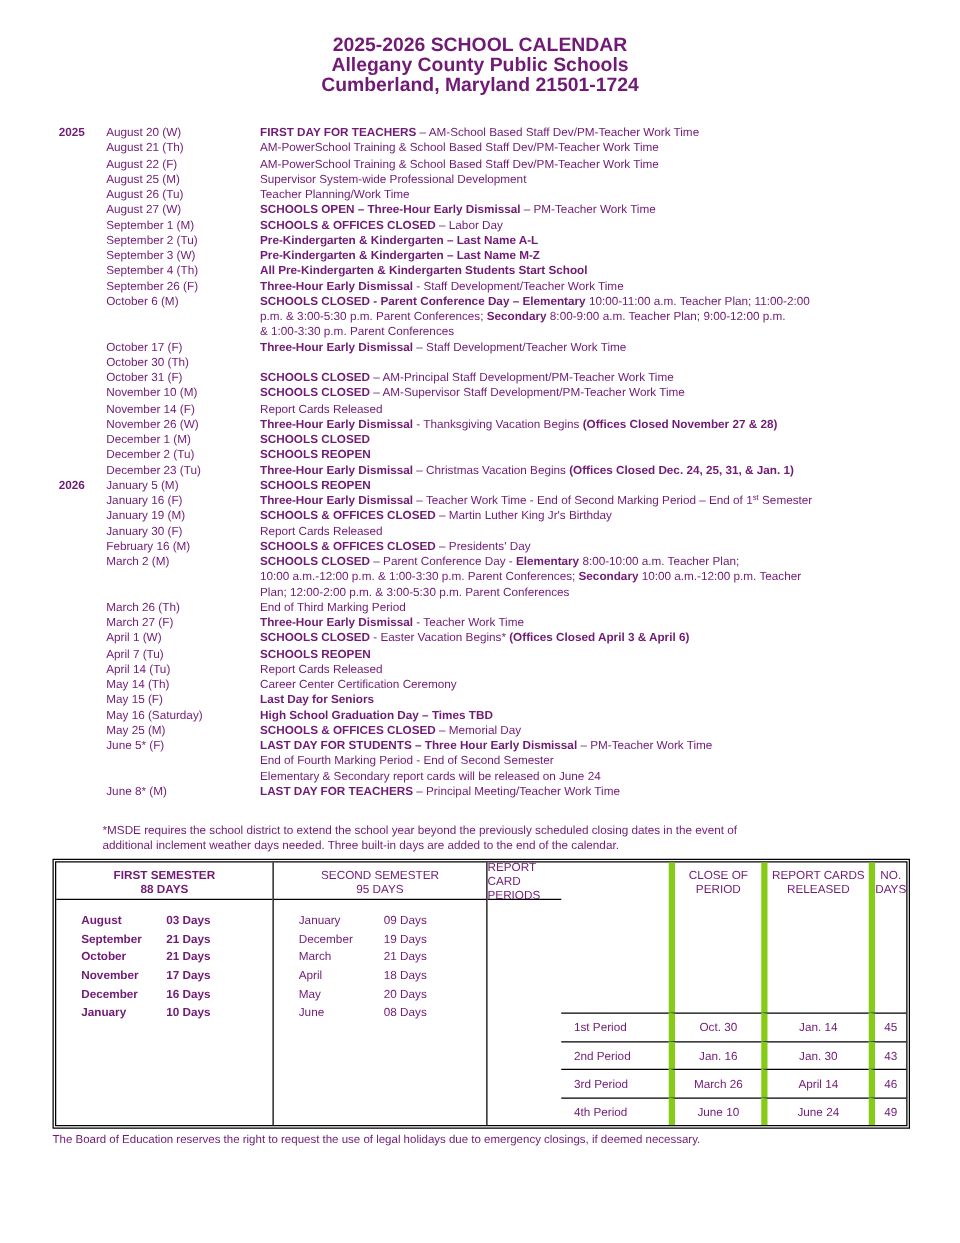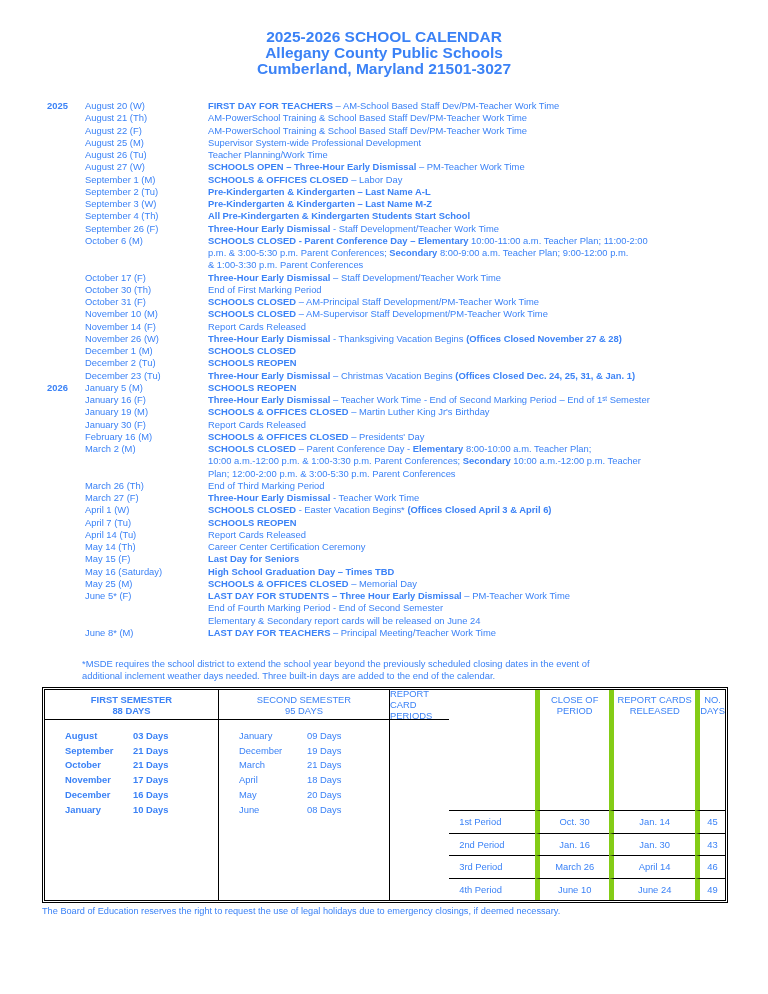--- a/index.html
+++ b/index.html
@@ -1,18 +1,18 @@
 <!DOCTYPE html>
 <html><head>
 <meta charset="utf-8">
 <style>
   html,body{margin:0;padding:0;background:#fff;}
   .page{
     width:768px;height:994px;position:relative;background:#fff;
-    font-family:"Liberation Sans","DejaVu Sans",sans-serif;color:#3b82f6;
+    font-family:"Liberation Sans","DejaVu Sans",sans-serif;color:#701a75;
     overflow:hidden;
   }
   .title-block{padding-top:29px;text-align:center;font-weight:bold;font-size:15.5px;line-height:16px;}
   .schedule{margin:23px 26px 0 47px;font-size:9.4px;line-height:12.25px;}
   .entry{display:flex;align-items:flex-start;}
   .col-year{width:38px;flex:none;font-weight:bold;}
   .col-date{width:111px;flex:none;}
   .col-desc{flex:1;min-width:0;padding-left:12px;}
   .b{font-weight:bold;}
   .sup{font-size:6.3px;vertical-align:top;position:relative;top:-1px;}
@@ -39,21 +39,21 @@
   .board-note{margin:3px 0 0 42px;font-size:9.2px;}
 </style>
 </head>
 <body>
 
 <div class="page">
 
   <div class="title-block">
     <div>2025-2026 SCHOOL CALENDAR</div>
     <div>Allegany County Public Schools</div>
-    <div>Cumberland, Maryland 21501-3027</div>
+    <div>Cumberland, Maryland 21501-1724</div>
   </div>
 
   <div class="schedule">
       <div class="entry">
         <div class="col-year">2025</div>
         <div class="col-date">August 20 (W)</div>
         <div class="col-desc"><span class="b">FIRST DAY FOR TEACHERS</span><span> – AM-School Based Staff Dev/PM-Teacher Work Time</span></div>
       </div>
       <div class="entry">
         <div class="col-year"></div>
@@ -111,21 +111,20 @@
         <div class="col-desc"><span class="b">SCHOOLS CLOSED - Parent Conference Day – Elementary</span><span> 10:00-11:00 a.m. Teacher Plan; 11:00-2:00</span><br><span>p.m. &amp; 3:00-5:30 p.m. Parent Conferences; </span><span class="b">Secondary</span><span> 8:00-9:00 a.m. Teacher Plan; 9:00-12:00 p.m.</span><br><span>&amp; 1:00-3:30 p.m. Parent Conferences</span></div>
       </div>
       <div class="entry">
         <div class="col-year"></div>
         <div class="col-date">October 17 (F)</div>
         <div class="col-desc"><span class="b">Three-Hour Early Dismissal</span><span> – Staff Development/Teacher Work Time</span></div>
       </div>
       <div class="entry">
         <div class="col-year"></div>
         <div class="col-date">October 30 (Th)</div>
-        <div class="col-desc"><span>End of First Marking Period</span></div>
       </div>
       <div class="entry">
         <div class="col-year"></div>
         <div class="col-date">October 31 (F)</div>
         <div class="col-desc"><span class="b">SCHOOLS CLOSED</span><span> – AM-Principal Staff Development/PM-Teacher Work Time</span></div>
       </div>
       <div class="entry">
         <div class="col-year"></div>
         <div class="col-date">November 10 (M)</div>
         <div class="col-desc"><span class="b">SCHOOLS CLOSED</span><span> – AM-Supervisor Staff Development/PM-Teacher Work Time</span></div>

